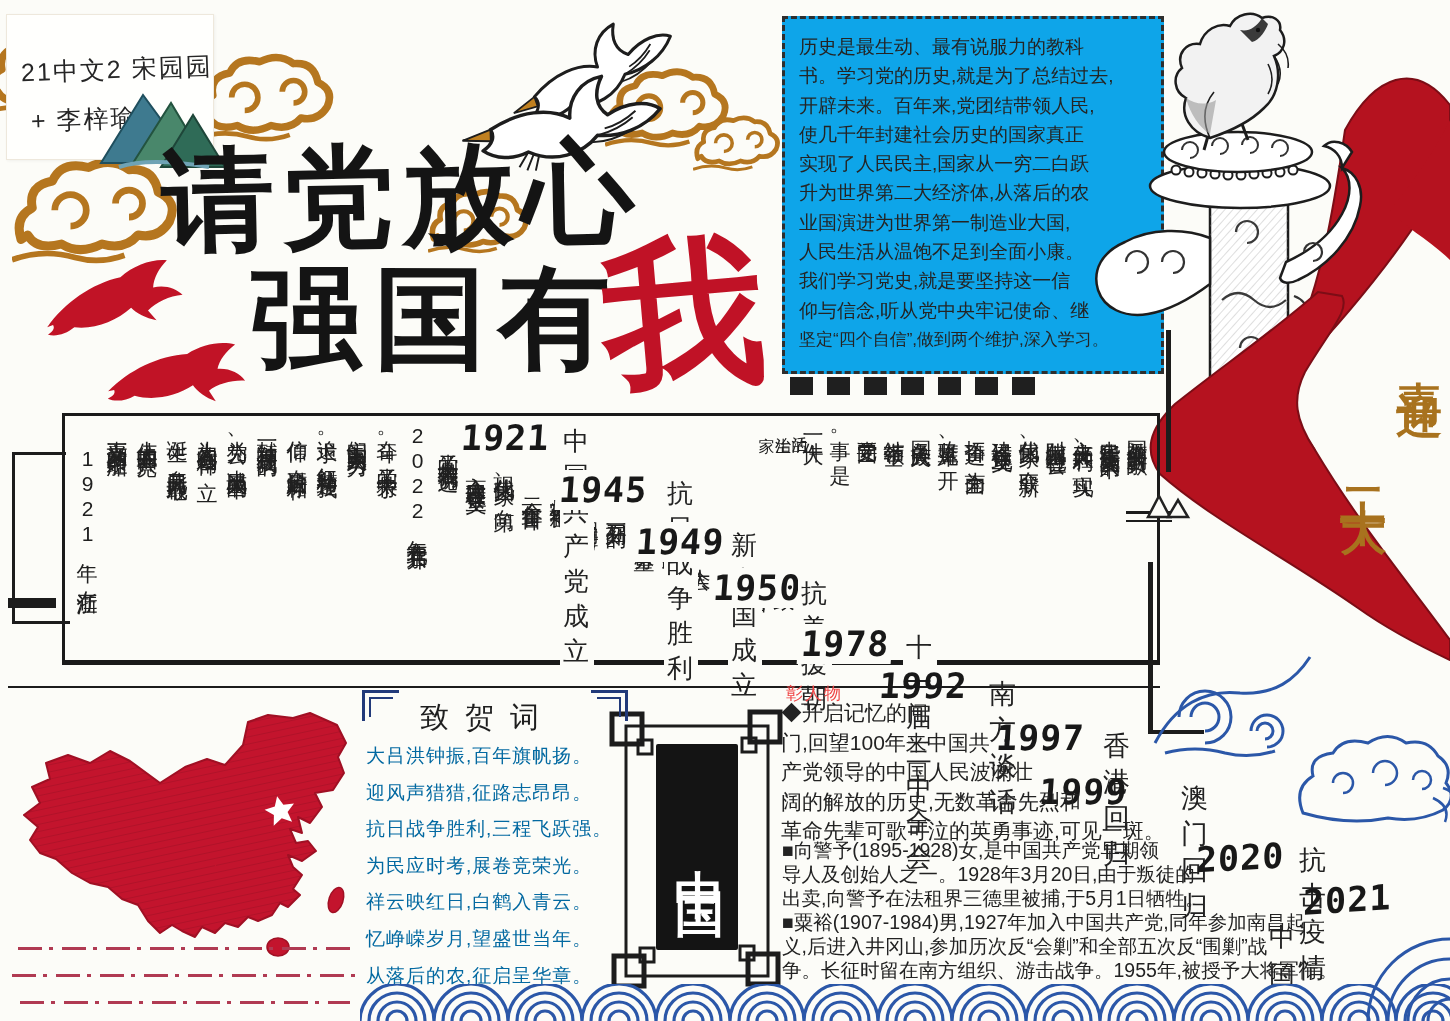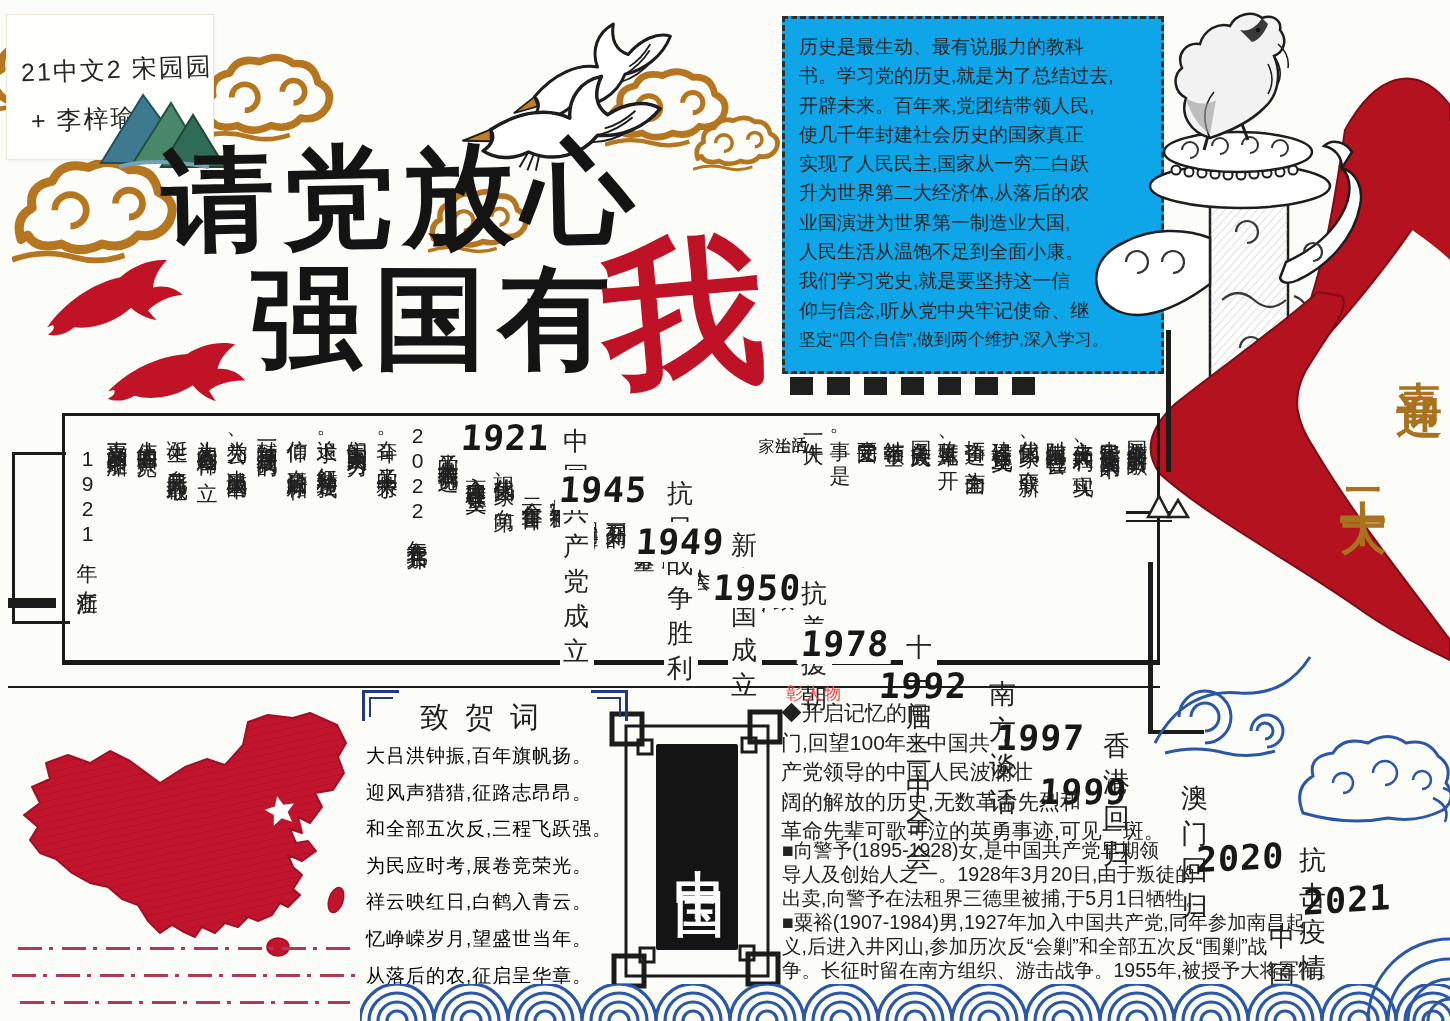--- a/index.html
+++ b/index.html
@@ -53,21 +53,21 @@
   
   #mem-note{left:786px;top:682px;font-size:17px;letter-spacing:2px;color:#ef4444;}
   #memory-lines{left:781px;top:698px;}
   .memory-line{font-size:21px;line-height:29.5px;white-space:nowrap;color:#222;}
   #bio-lines{left:782px;top:838px;}
   .bio-line{font-size:19.5px;line-height:24px;white-space:nowrap;color:#222;}
 
   
   #greet-title{left:420px;top:698px;font-size:29px;letter-spacing:16px;color:#1e1e1e;}
   #poem-lines{left:366px;top:738px;}
-  .poem-line{font-size:19px;line-height:36.6px;letter-spacing:1px;white-space:nowrap;color:#000000;}
+  .poem-line{font-size:19px;line-height:36.6px;letter-spacing:1px;white-space:nowrap;color:#0369a1;}
   .corner{position:absolute;width:36px;height:30px;z-index:3;}
   .corner .c1,.corner .c2{position:absolute;border:0 solid #223a7a;}
   .corner.tl .c1{left:0;top:0;width:34px;height:28px;border-top-width:3px;border-left-width:3px;}
   .corner.tl .c2{left:7px;top:7px;width:22px;height:18px;border-top-width:2px;border-left-width:2px;}
   .corner.tr .c1{right:0;top:0;width:34px;height:28px;border-top-width:3px;border-right-width:3px;}
   .corner.tr .c2{right:7px;top:7px;width:22px;height:18px;border-top-width:2px;border-right-width:2px;}
 
   
   #china-banner{left:612px;top:710px;width:170px;height:282px;}
   #china-banner-text{position:absolute;left:48px;top:52px;width:74px;height:180px;
@@ -361,21 +361,21 @@
       <span class="c2"></span>
     </div>
   <div class="corner tr abs" data-name="blue-corner-bracket" style="left:592px;top:690px">
       <span class="c1"></span>
       <span class="c2"></span>
     </div>
   <div id="greet-title" class="abs" data-name="greeting-title">致贺词</div>
   <div id="poem-lines" class="abs" data-name="greeting-poem">
       <div class="poem-line" data-name="poem-line">大吕洪钟振,百年旗帆扬。</div>
       <div class="poem-line" data-name="poem-line">迎风声猎猎,征路志昂昂。</div>
-      <div class="poem-line" data-name="poem-line">和全部五次反,三程飞跃强。</div>
+      <div class="poem-line" data-name="poem-line">抗日战争胜利,三程飞跃强。</div>
       <div class="poem-line" data-name="poem-line">为民应时考,展卷竞荣光。</div>
       <div class="poem-line" data-name="poem-line">祥云映红日,白鹤入青云。</div>
       <div class="poem-line" data-name="poem-line">忆峥嵘岁月,望盛世当年。</div>
       <div class="poem-line" data-name="poem-line">从落后的农,征启呈华章。</div>
     </div>
 
   <div id="china-banner" class="abs" data-name="china-banner">
     <svg width="170" height="282" viewBox="0 0 170 282" data-name="banner-frame">
       <rect x="14" y="16" width="142" height="250" fill="none" stroke="#1c1c1c" stroke-width="3"></rect>
       <g fill="none" stroke="#1c1c1c">

